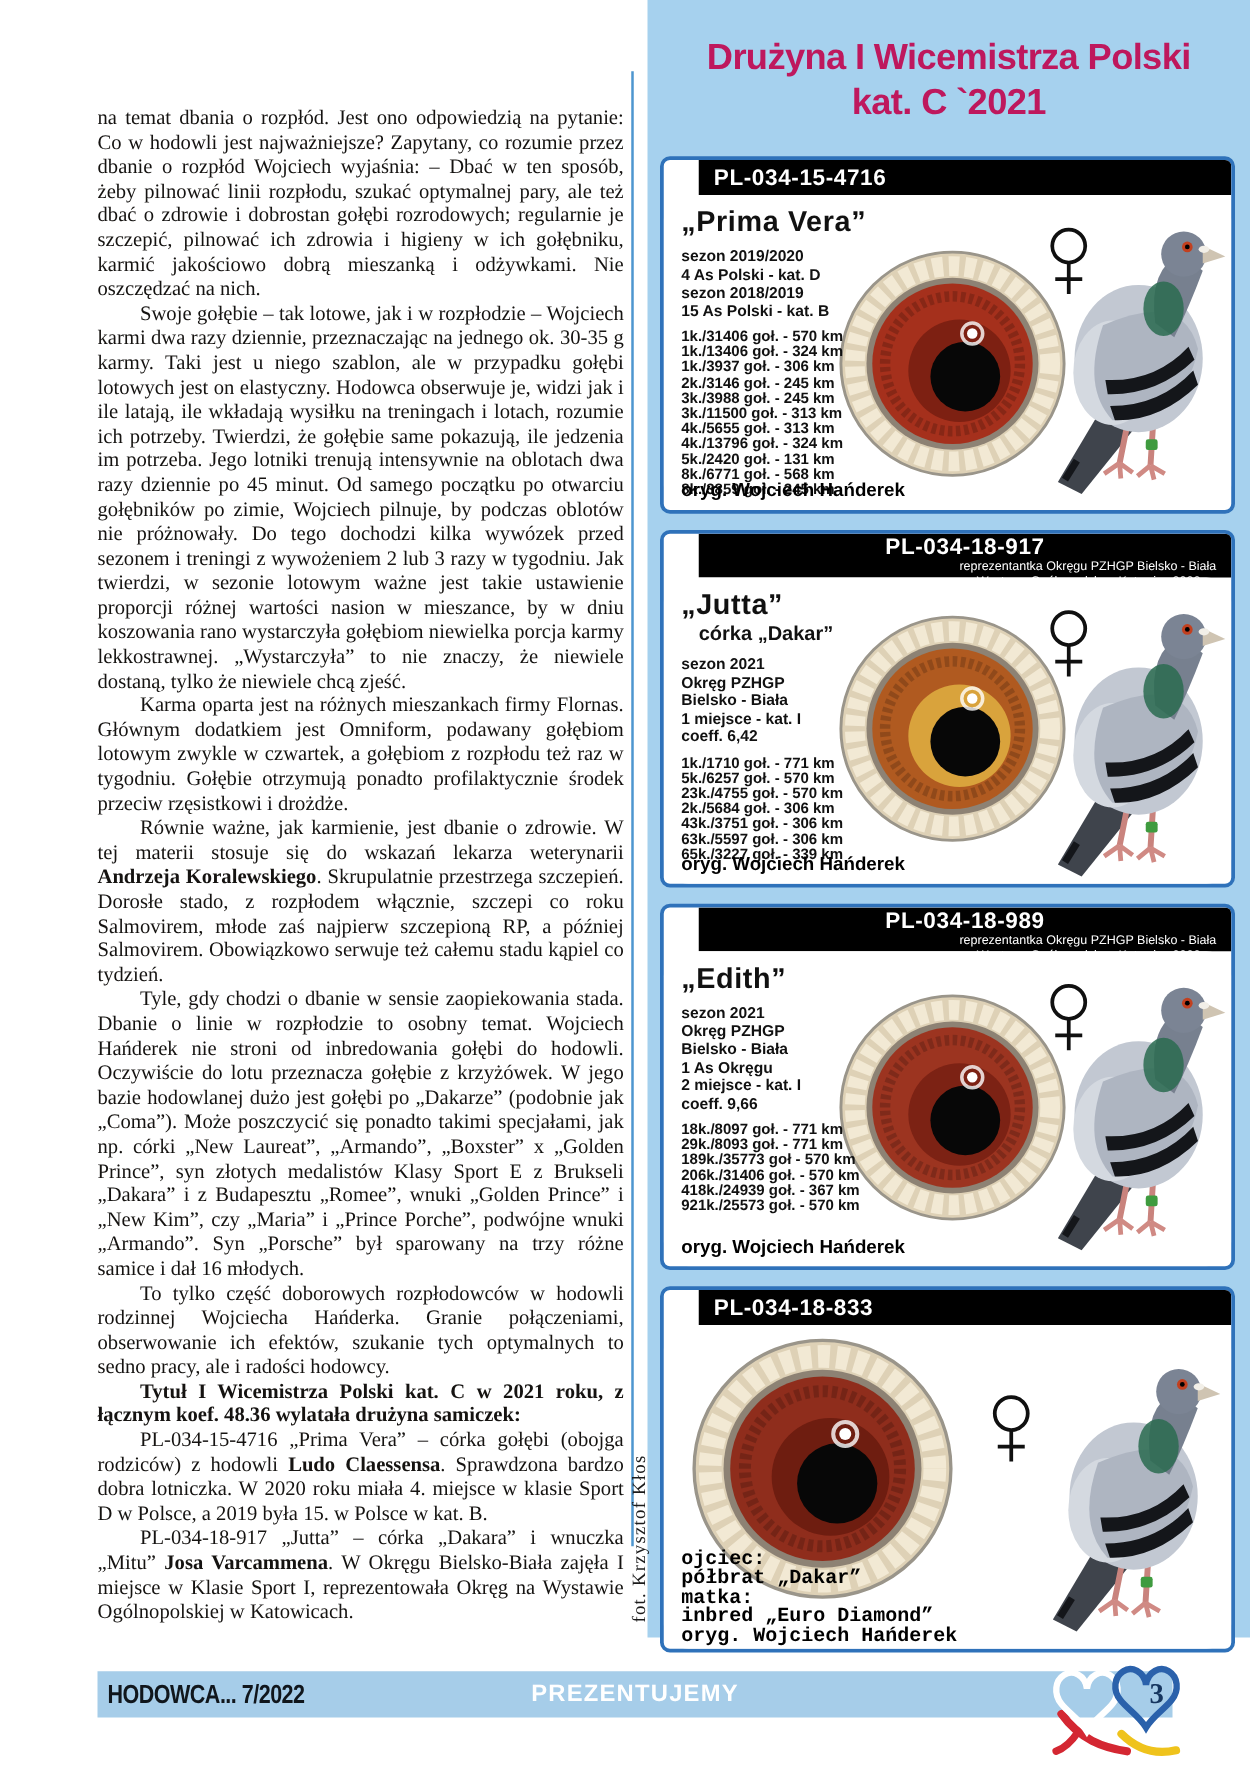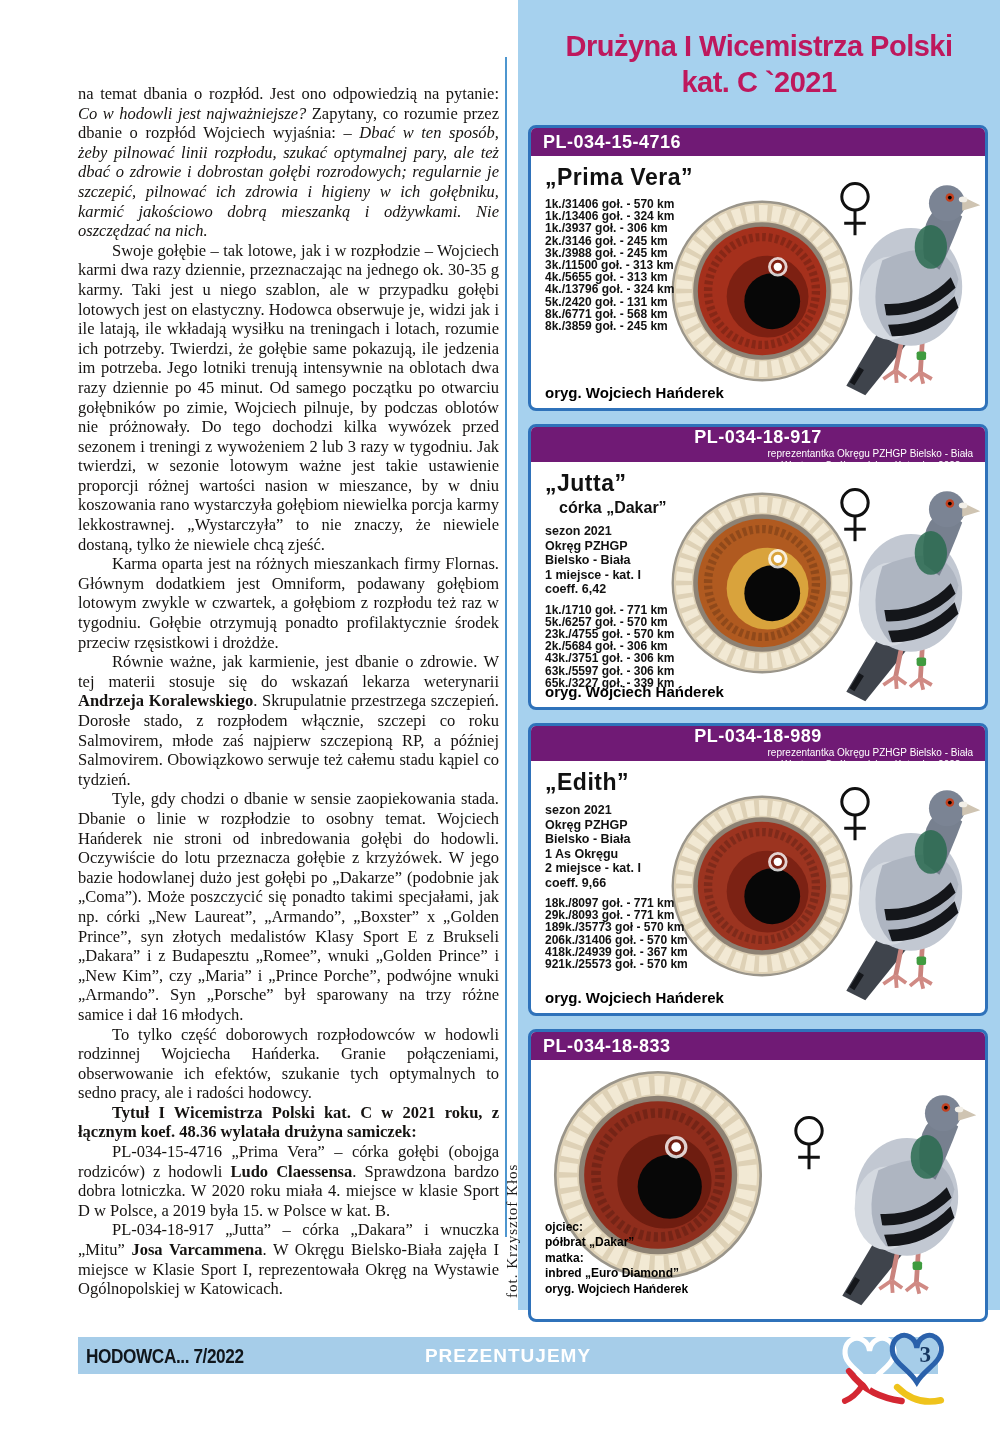--- a/index.html
+++ b/index.html
@@ -6,57 +6,57 @@
   body{width:1000px;height:1433px;position:relative;background:#ffffff;
        font-family:"Liberation Sans", sans-serif;overflow:hidden;}
 
   
   .article{position:absolute;left:78px;top:84px;width:421px;
            font-family:"Liberation Serif", serif;font-size:16.5px;line-height:19.6px;
            color:#151311;text-align:justify;}
   .article p{margin:0;}
   .article p.ind{text-indent:34px;}
   .article p.bold{font-weight:bold;}
-  .article .it{font-style:italic;}
+  .article .it{}
   .article .bd{font-weight:bold;}
 
   
   .divider{position:absolute;left:505px;top:57px;width:2px;height:1180px;background:#4e96cf;}
 
   
   .panel{position:absolute;left:518px;top:0;width:482px;height:1310px;background:#a6d1ee;}
   .panel-title{position:absolute;left:0;top:28px;width:100%;text-align:center;
                color:#be185d;font-weight:bold;font-size:29px;line-height:36px;letter-spacing:-0.5px;}
   .credit{position:absolute;left:3px;bottom:12px;transform-origin:left bottom;
           transform:rotate(-90deg);font-family:"Liberation Serif", serif;
           font-size:15px;color:#1b1b1b;letter-spacing:1px;white-space:nowrap;}
 
   
   .cards{position:absolute;left:0;top:125px;width:100%;}
   .card{position:relative;margin:0 12px 13px 10px;background:#fff;
         border:3px solid #2f72ba;border-radius:8px;overflow:hidden;}
-  .card-head{background:#701a75;color:#fff;display:flex;align-items:center;padding:0 12px;}
+  .card-head{background:#000000;color:#fff;display:flex;align-items:center;padding:0 12px;margin-left:28px;}
   .card-1 .card-head,.card-4 .card-head{height:28px;}
   .card-2 .card-head,.card-3 .card-head{height:35px;flex-direction:column;}
   .ring{font-size:18px;font-weight:bold;letter-spacing:0.5px;white-space:nowrap;}
   .note{margin-left:auto;text-align:left;font-size:10px;font-weight:normal;line-height:12px;}
   .card-body{position:relative;background:#fff;border-radius:20px;}
   .card-1 .card-body{height:252px;}
   .card-2 .card-body{height:245px;}
   .card-3 .card-body{height:252px;}
   .card-4 .card-body{height:259px;}
 
   .ptext{position:absolute;left:14px;top:6px;width:215px;z-index:3;color:#111;}
   .pname{font-size:23px;font-weight:bold;letter-spacing:0.5px;margin:2px 0 0;}
   .psub{font-size:16px;font-weight:bold;margin:2px 0 0 14px;}
   .info{font-size:12.5px;font-weight:bold;line-height:14.5px;margin-top:7px;white-space:nowrap;}
   .results{font-size:12px;font-weight:bold;line-height:12.2px;margin-top:7px;white-space:nowrap;}
   .oryg{position:absolute;left:14px;bottom:7px;font-size:15px;font-weight:bold;z-index:3;}
-  .pedigree{position:absolute;left:14px;bottom:22px;font-size:12px;font-weight:bold;
-            line-height:15.5px;z-index:3;white-space:nowrap;}
+  .pedigree{position:absolute;left:14px;bottom:2px;font-size:16px;font-weight:bold;
+            line-height:15.5px;z-index:3;white-space:nowrap;font-family:Liberation Mono, monospace;}
 
   .eye{position:absolute;left:138px;top:42px;width:186px;height:186px;z-index:1;}
   .card-2 .eye{top:28px;}
   .card-3 .eye{top:32px;}
   .card-4 .eye{left:20px;top:8px;width:214px;height:214px;}
   .female{position:absolute;left:306px;top:20px;width:36px;height:68px;z-index:2;}
   .card-4 .female{left:260px;top:50px;}
   .pigeon{position:absolute;right:0px;top:8px;width:152px;height:240px;z-index:2;}
   .card-4 .pigeon{right:4px;top:14px;}
 
@@ -96,20 +96,26 @@
   <div class="cards">
   <div class="card card-1">
     <div class="card-head">
       <span class="ring">PL-034-15-4716</span>
 
     </div>
     <div class="card-body">
       <div class="ptext">
         <div class="pname">„Prima Vera”</div>
 
+        <div class="info">
+              <div>sezon 2019/2020</div>
+              <div>4 As Polski - kat. D</div>
+              <div>sezon 2018/2019</div>
+              <div>15 As Polski - kat. B</div>
+            </div>
         <div class="results">
               <div>1k./31406 goł. - 570 km</div>
               <div>1k./13406 goł. - 324 km</div>
               <div>1k./3937 goł. - 306 km</div>
               <div>2k./3146 goł. - 245 km</div>
               <div>3k./3988 goł. - 245 km</div>
               <div>3k./11500 goł. - 313 km</div>
               <div>4k./5655 goł. - 313 km</div>
               <div>4k./13796 goł. - 324 km</div>
               <div>5k./2420 goł. - 131 km</div>

